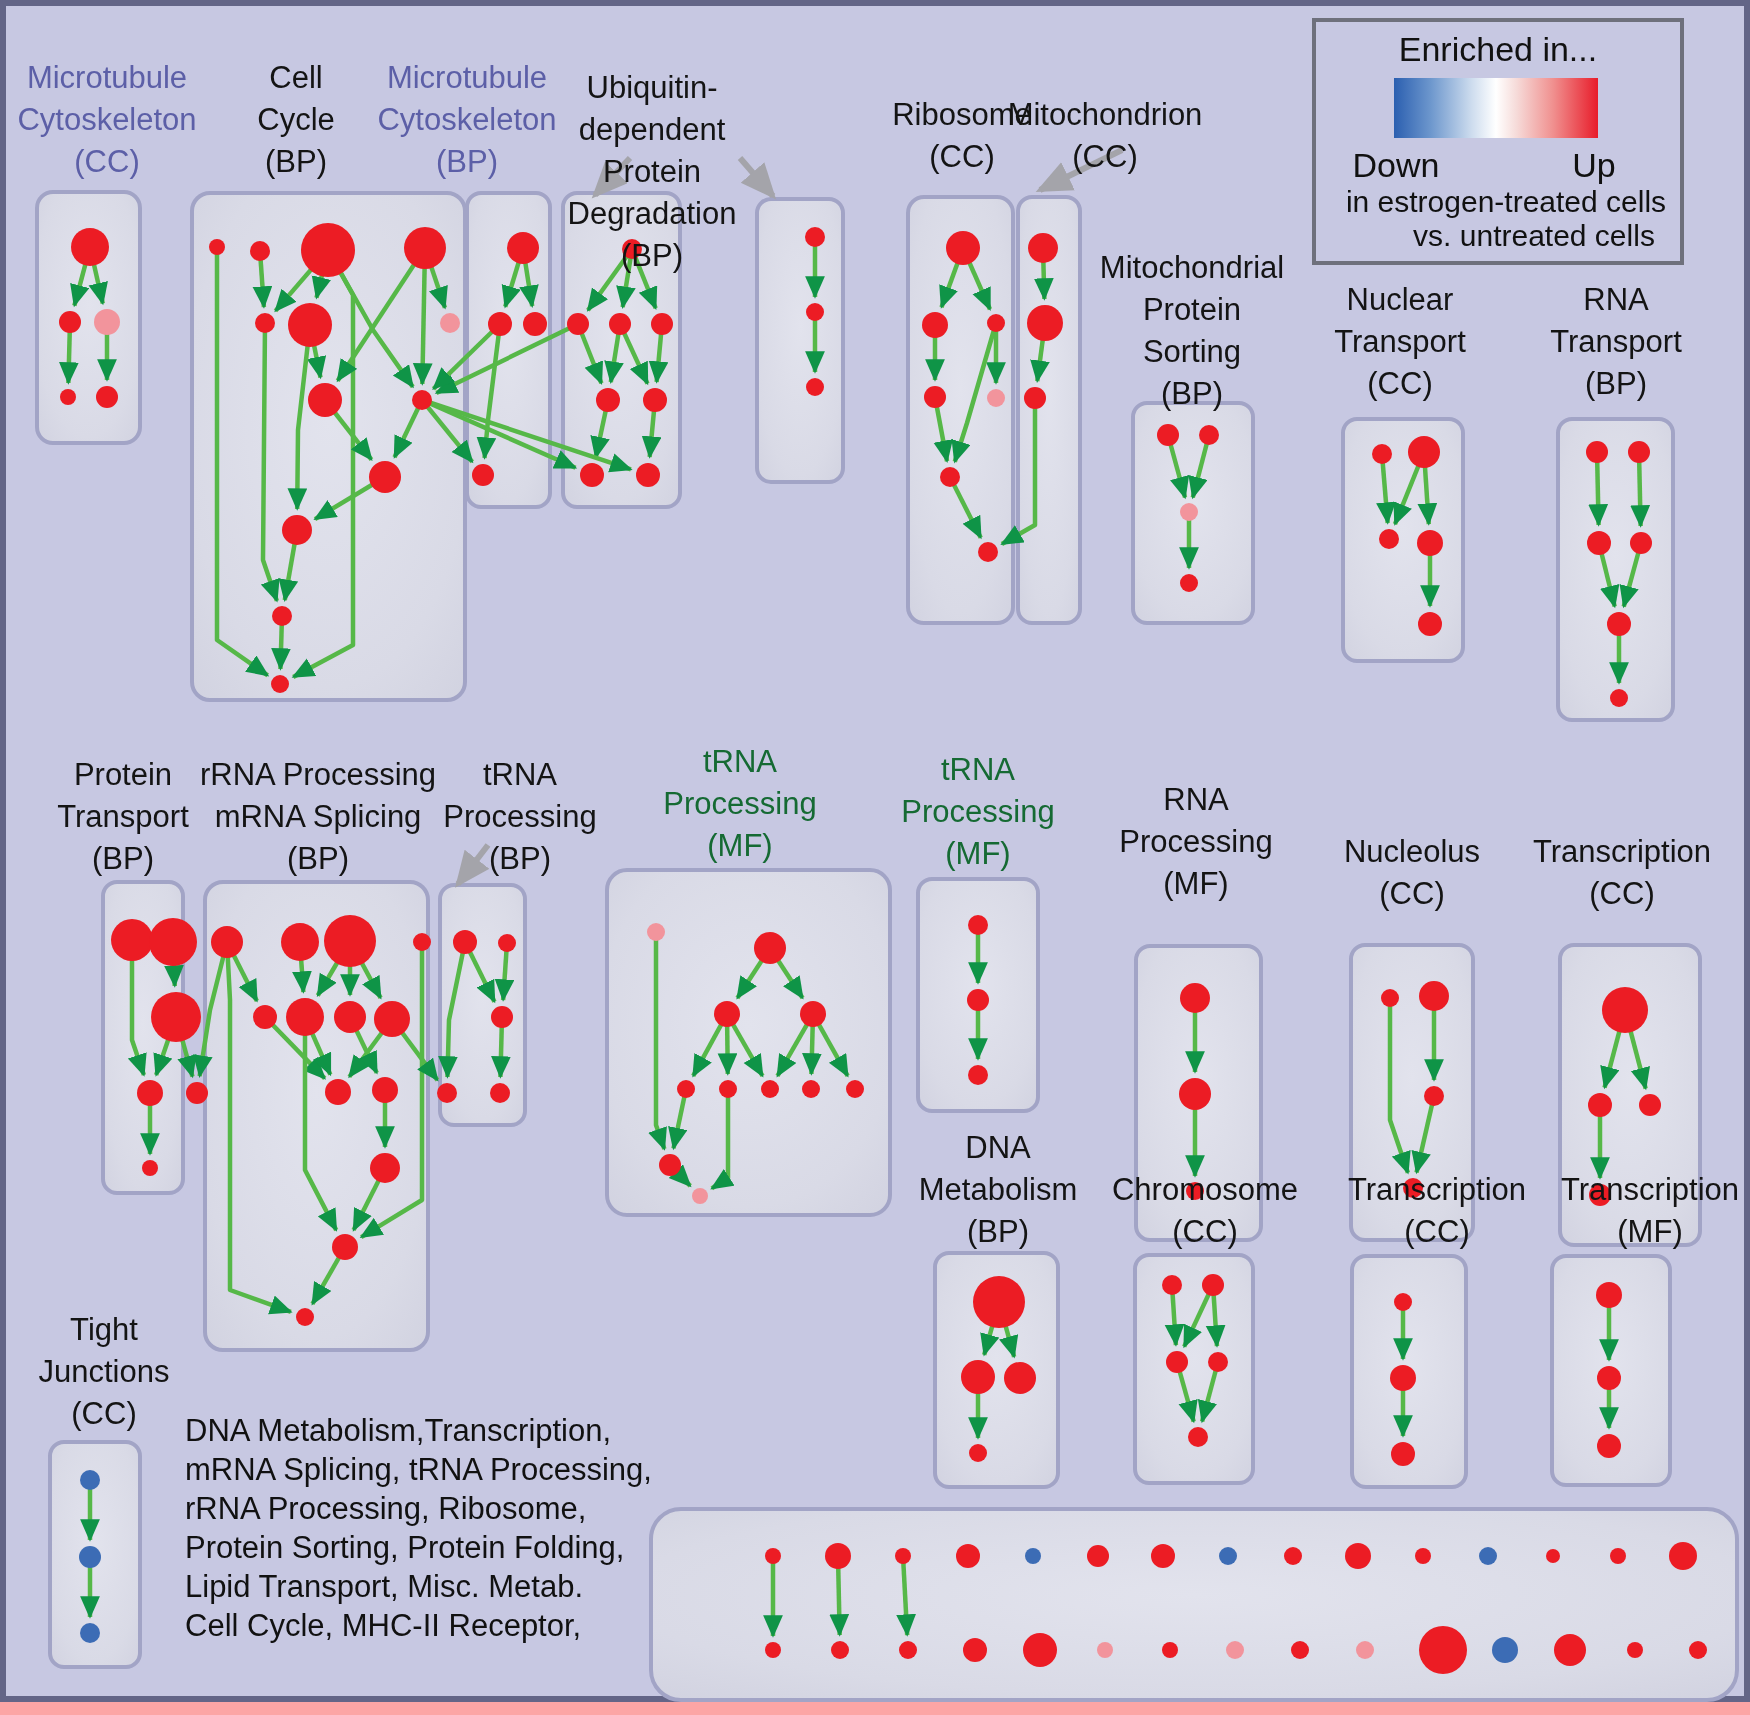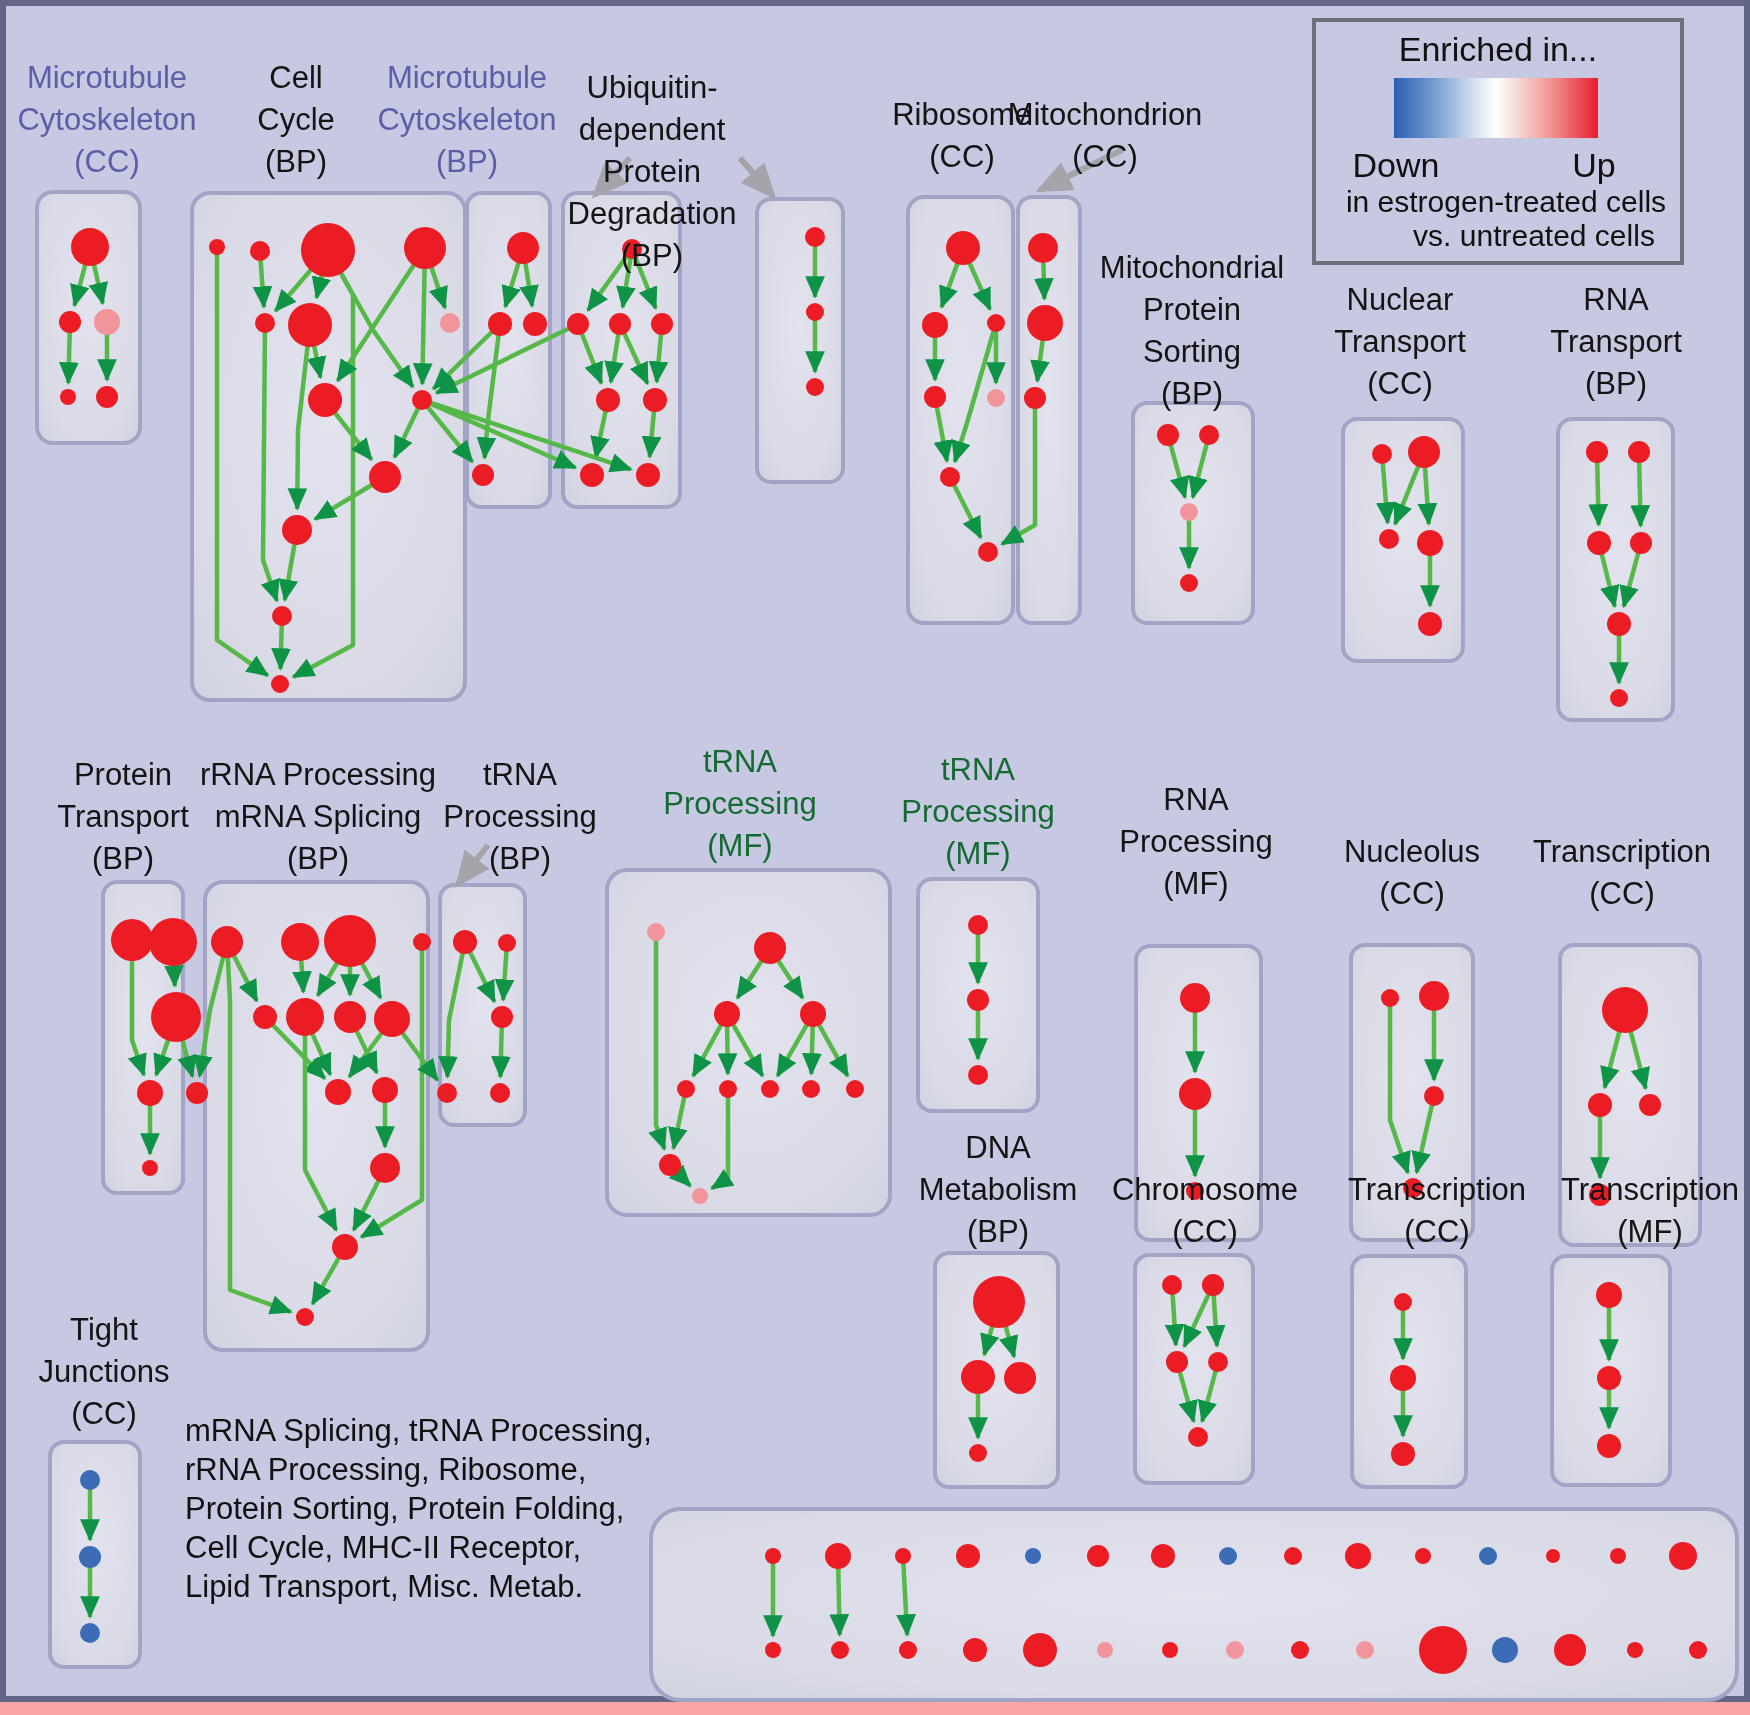--- a/index.html
+++ b/index.html
@@ -472,25 +472,26 @@
         <div>(MF)</div>
       </div>
       <div class="lbl black" style="left: 104px; top: 1309px;">
         <div>Tight</div>
         <div>Junctions</div>
         <div>(CC)</div>
       </div>
     </div>
 
   <div id="misc-note">
+      <div>DNA Metabolism,Transcription,</div>
       <div>mRNA Splicing, tRNA Processing,</div>
       <div>rRNA Processing, Ribosome,</div>
       <div>Protein Sorting, Protein Folding,</div>
+      <div>Lipid Transport, Misc. Metab.</div>
       <div>Cell Cycle, MHC-II Receptor,</div>
-      <div>Lipid Transport, Misc. Metab.</div>
     </div>
 
   <div id="legend">
     <div class="title">Enriched in...</div>
     <div class="bar"></div>
     <div class="down">Down</div>
     <div class="up">Up</div>
     <div class="cap1">in estrogen-treated cells</div>
     <div class="cap2">vs. untreated cells</div>
   </div>

